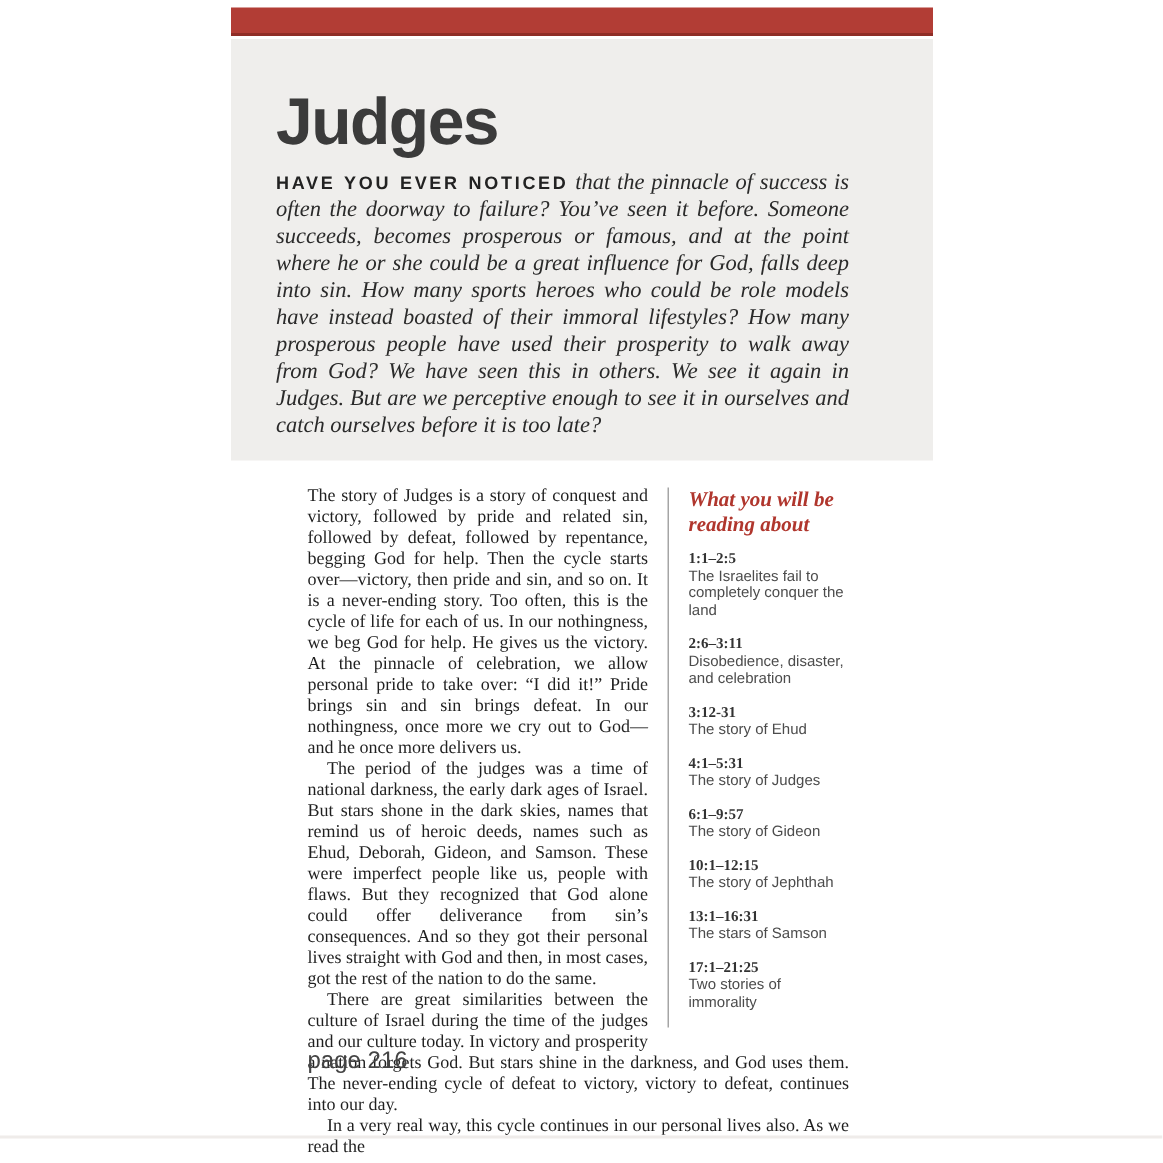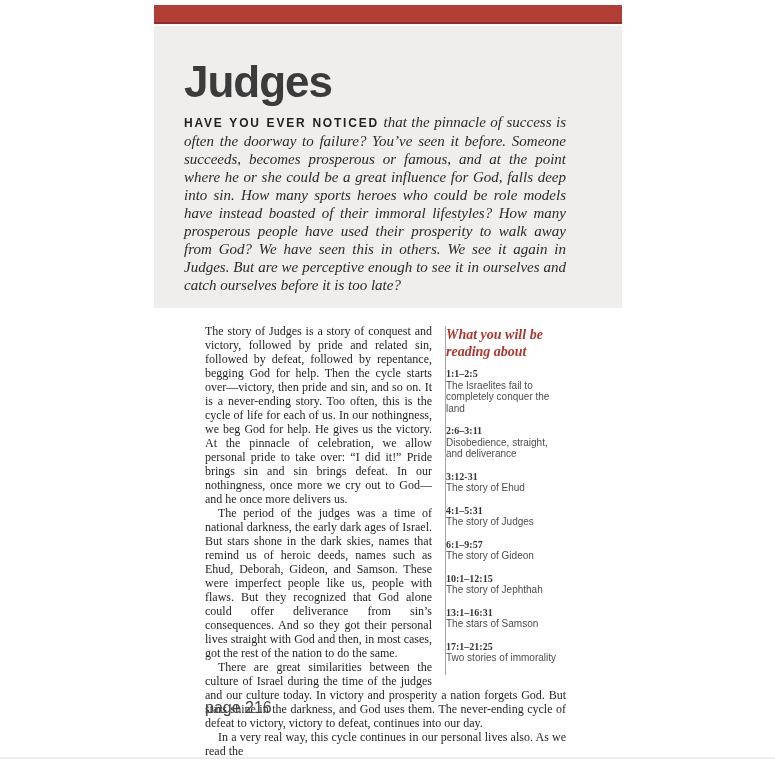--- a/index.html
+++ b/index.html
@@ -56,20 +56,21 @@
     font-size:12px;
     letter-spacing:1.8px;
     color:#222222;
   }
   .content{
     padding:16px 56px 0 51px;
   }
   .sidebar{
     float:right;
     width:121px;
+    padding-left:13px;
     border-left:1px solid var(--divider-gray);
     margin:2px 0 10px 13px;
     font-family:"Liberation Sans", sans-serif;
   }
   .sidebar-heading{
     font-family:"Liberation Serif", serif;
     font-style:italic;
     font-weight:bold;
     font-size:14px;
     line-height:17px;
@@ -135,21 +136,21 @@
 
     <aside class="sidebar">
       <h2 class="sidebar-heading">What you will be reading about</h2>
 
       <div class="reading-entry">
         <span class="reading-ref">1:1–2:5</span>
         <span class="reading-desc">The Israelites fail to completely conquer the land</span>
       </div>
       <div class="reading-entry">
         <span class="reading-ref">2:6–3:11</span>
-        <span class="reading-desc">Disobedience, straight, and deliverance</span>
+        <span class="reading-desc">Disobedience, disaster, and celebration</span>
       </div>
       <div class="reading-entry">
         <span class="reading-ref">3:12-31</span>
         <span class="reading-desc">The story of Ehud</span>
       </div>
       <div class="reading-entry">
         <span class="reading-ref">4:1–5:31</span>
         <span class="reading-desc">The story of Judges</span>
       </div>
       <div class="reading-entry">

